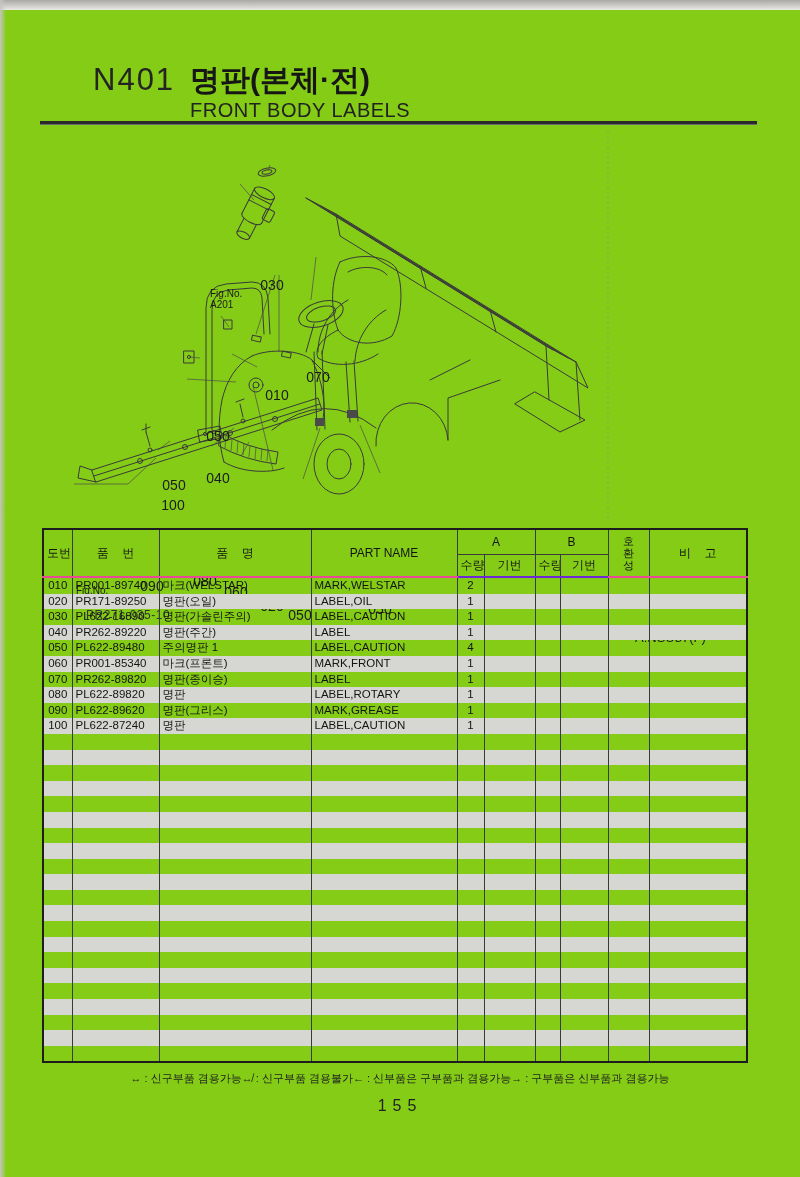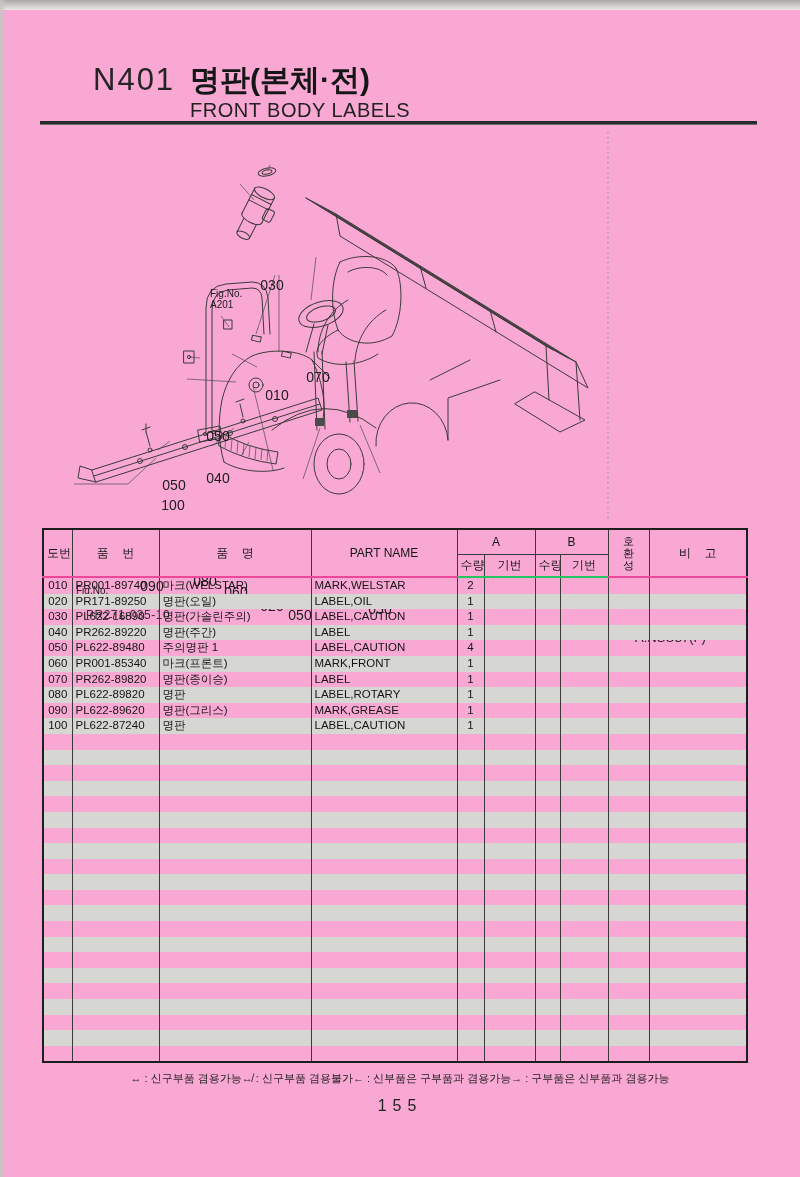--- a/index.html
+++ b/index.html
@@ -1,18 +1,18 @@
 <!DOCTYPE html>
 <html><head>
 <meta charset="utf-8">
 <style>
   html,body{margin:0;padding:0;background:#8f8f8f;}
   .page{
     position:relative;width:800px;height:1177px;margin:0 auto;
-    background:#f9a8d4;overflow:hidden;
+    background:#84cc16;overflow:hidden;
     font-family:"Liberation Sans","DejaVu Sans",sans-serif;color:#1c1c1c;
   }
   .page::before{
     content:"";position:absolute;left:0;top:0;width:100%;height:10px;
     background:linear-gradient(#a9a8a4,#e9e8e4);
   }
   .page::after{
     content:"";position:absolute;left:0;top:0;width:6px;height:100%;
     background:linear-gradient(90deg,#c6c5c1,rgba(233,232,228,0));
   }
@@ -39,21 +39,21 @@
     border:2px solid #1d1d1d;font-size:11.5px;color:#141414;
   }
   table.parts th,table.parts td{
     border-left:1px solid #3a3a3a;border-right:1px solid #3a3a3a;
     padding:0 3px;overflow:hidden;white-space:nowrap;font-weight:normal;
   }
   thead th{border-bottom:1px solid #3a3a3a;text-align:center;font-size:12px;}
   thead tr.h1 th{height:24px;}
   thead tr.h2 th{height:21px;}
   thead th.span2{border-bottom:2px solid #ec4899;}
-  thead tr.h2 th{border-bottom:2px solid #22c55e;}
+  thead tr.h2 th{border-bottom:2px solid #6d28d9;}
   td{height:15.6px;line-height:15.6px;}
   tr.shade td{background:#d6d6d3;}
   td.c-no{text-align:center;}
   td.c-part_no{padding-left:5px;}
   td.c-name_ko{padding-left:6px;}
   td.c-part_name{padding-left:6px;}
   td.c-qty_a,td.c-qty_b{text-align:center;}
   .vert{display:inline-block;width:13px;line-height:12px;font-size:11px;word-break:break-all;white-space:normal;}
   .wide-sp{letter-spacing:0;word-spacing:10px;}
   

